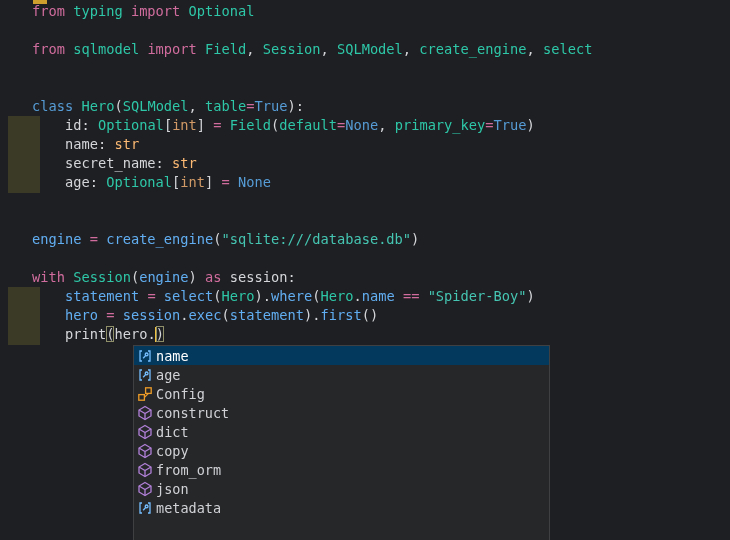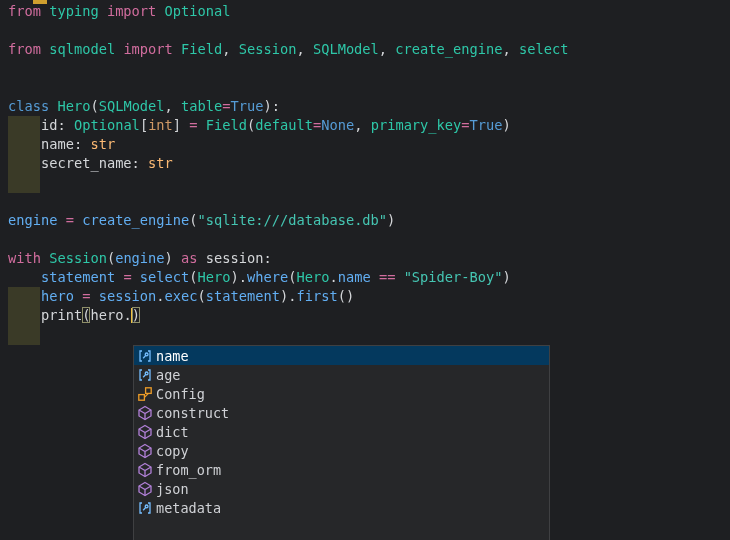--- a/index.html
+++ b/index.html
@@ -1,19 +1,19 @@
 <!DOCTYPE html>
 <html><head>
 <meta charset="utf-8">
 <style>
   html,body{margin:0;padding:0;width:730px;height:540px;overflow:hidden;background:#1e1f22;}
   #editor{position:relative;width:730px;height:540px;background:#1e1f22;
           font-family:"DejaVu Sans Mono","Liberation Mono",monospace;font-size:13.7px;}
   #code-lines{position:absolute;left:8px;top:2px;z-index:2;}
-  .code-line{height:19px;line-height:19px;white-space:pre;}
+  .code-line{height:19px;line-height:19px;white-space:pre;margin-left:24px;}
   .tok-kw {color:#d16d9e;}
   .tok-ent{color:#2ec7a8;}
   .tok-cls{color:#569cd6;}
   .tok-typ{color:#fdba74;}
   .tok-num{color:#d19a66;}
   .tok-var{color:#62aef2;text-align:center;}
   .tok-fg {color:#d4d6d9;}
   .tok-str{color:#45c5b2;}
   .tok-brk{color:#d4d6d9;outline:1px solid #8f8f69;outline-offset:-1px;}
   .caret{display:inline-block;width:2px;height:15px;background:#f0c040;
@@ -46,20 +46,21 @@
   <div id="code-lines">
       <div class="code-line"><span class="tok-kw">from </span><span class="tok-ent">typing </span><span class="tok-kw">import </span><span class="tok-ent">Optional</span></div>
       <div class="code-line"></div>
       <div class="code-line"><span class="tok-kw">from </span><span class="tok-ent">sqlmodel </span><span class="tok-kw">import </span><span class="tok-ent">Field</span><span class="tok-fg">, </span><span class="tok-ent">Session</span><span class="tok-fg">, </span><span class="tok-ent">SQLModel</span><span class="tok-fg">, </span><span class="tok-ent">create_engine</span><span class="tok-fg">, </span><span class="tok-ent">select</span></div>
       <div class="code-line"></div>
       <div class="code-line"></div>
       <div class="code-line"><span class="tok-cls">class </span><span class="tok-ent">Hero</span><span class="tok-fg">(</span><span class="tok-ent">SQLModel</span><span class="tok-fg">, </span><span class="tok-ent">table</span><span class="tok-kw">=</span><span class="tok-cls">True</span><span class="tok-fg">):</span></div>
       <div class="code-line"><span class="tok-fg">    id: </span><span class="tok-ent">Optional</span><span class="tok-fg">[</span><span class="tok-num">int</span><span class="tok-fg">] </span><span class="tok-kw">= </span><span class="tok-ent">Field</span><span class="tok-fg">(</span><span class="tok-ent">default</span><span class="tok-kw">=</span><span class="tok-cls">None</span><span class="tok-fg">, </span><span class="tok-ent">primary_key</span><span class="tok-kw">=</span><span class="tok-cls">True</span><span class="tok-fg">)</span></div>
       <div class="code-line"><span class="tok-fg">    name: </span><span class="tok-typ">str</span></div>
       <div class="code-line"><span class="tok-fg">    secret_name: </span><span class="tok-typ">str</span></div>
+      <div class="code-line"><span class="tok-fg">    age: </span><span class="tok-ent">Optional</span><span class="tok-fg">[</span><span class="tok-num">int</span><span class="tok-fg">] </span><span class="tok-kw">= </span><span class="tok-cls">None</span></div>
       <div class="code-line"></div>
       <div class="code-line"></div>
       <div class="code-line"><span class="tok-var">engine </span><span class="tok-kw">= </span><span class="tok-var">create_engine</span><span class="tok-fg">(</span><span class="tok-str">"sqlite:///database.db"</span><span class="tok-fg">)</span></div>
       <div class="code-line"></div>
       <div class="code-line"><span class="tok-kw">with </span><span class="tok-ent">Session</span><span class="tok-fg">(</span><span class="tok-var">engine</span><span class="tok-fg">) </span><span class="tok-kw">as </span><span class="tok-fg">session:</span></div>
       <div class="code-line"><span class="tok-fg">    </span><span class="tok-var">statement </span><span class="tok-kw">= </span><span class="tok-var">select</span><span class="tok-fg">(</span><span class="tok-ent">Hero</span><span class="tok-fg">).</span><span class="tok-var">where</span><span class="tok-fg">(</span><span class="tok-ent">Hero</span><span class="tok-fg">.</span><span class="tok-var">name </span><span class="tok-kw">== </span><span class="tok-str">"Spider-Boy"</span><span class="tok-fg">)</span></div>
       <div class="code-line"><span class="tok-fg">    </span><span class="tok-var">hero </span><span class="tok-kw">= </span><span class="tok-var">session</span><span class="tok-fg">.</span><span class="tok-var">exec</span><span class="tok-fg">(</span><span class="tok-var">statement</span><span class="tok-fg">).</span><span class="tok-var">first</span><span class="tok-fg">()</span></div>
       <div class="code-line"><span class="tok-fg">    print</span><span class="tok-brk">(</span><span class="tok-fg">hero.</span><span class="caret"></span><span class="tok-brk">)</span></div>
     </div>
 

